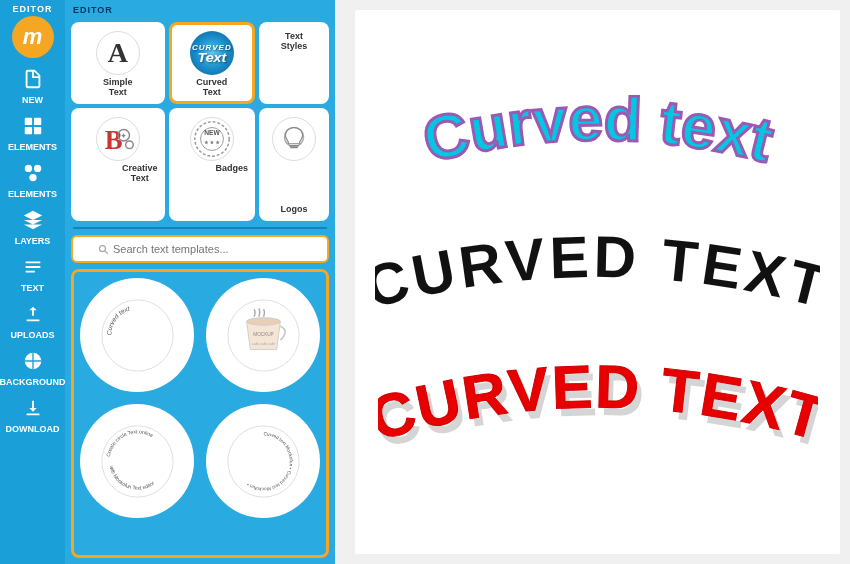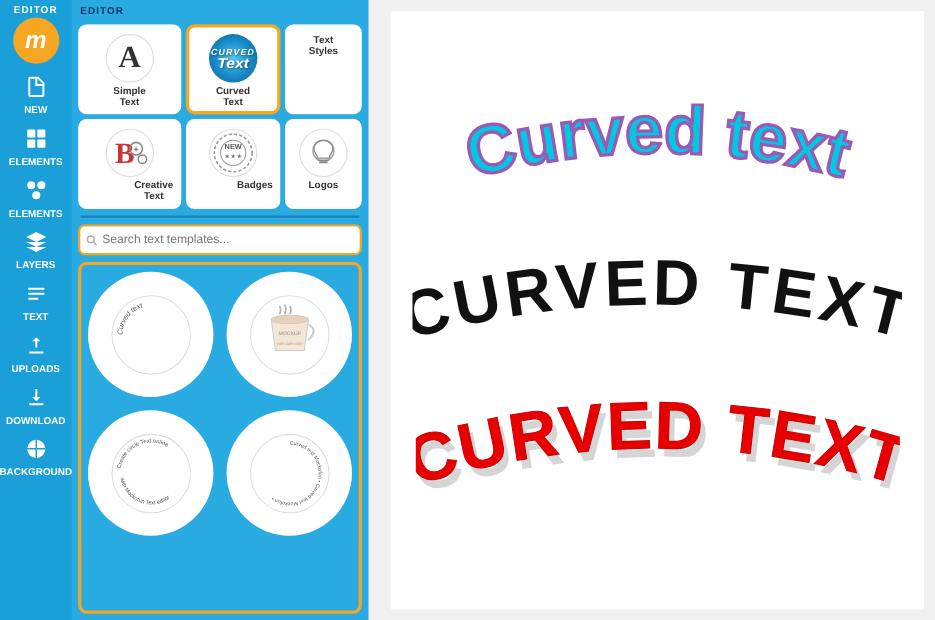--- a/index.html
+++ b/index.html
@@ -184,21 +184,21 @@
       background: #1a80b8;
       margin: 0 8px 6px;
       border-radius: 1px;
     }
 
     .search-box {
       margin: 0 6px 6px;
       background: white;
       border: 2px solid #f5a623;
       border-radius: 6px;
-      padding: 6px 4px;
+      padding: 6px 24px;
       font-size: 11px;
       color: #999;
       display: flex;
       align-items: center;
       gap: 4px;
       cursor: text;
     }
 
     .templates-grid-container {
       flex: 1;
@@ -377,34 +377,34 @@
       <svg viewBox="0 0 24 24">
           <path d="M12 4l-4 4h3v6h2v-6h3l-4-4zM5 18h14v2H5v-2z"></path>
         </svg>
     </div>
     <span>UPLOADS</span>
   </div>
 
   <div class="sidebar-item">
     <div class="sidebar-icon">
       <svg viewBox="0 0 24 24">
-          <path d="M12 16l-4-4h3V4h2v8h3l-4 4zM5 18h14v2H5v-2z"></path>
-        </svg>
-    </div>
-    <span>DOWNLOAD</span>
-  </div>
-
-  <div class="sidebar-item">
-    <div class="sidebar-icon">
-      <svg viewBox="0 0 24 24">
           <circle cx="12" cy="12" r="9"></circle>
           <path d="M12 3v18M3 12h18" stroke="#1a9fd8" stroke-width="1.5" fill="none"></path>
         </svg>
     </div>
     <span>BACKGROUND</span>
+  </div>
+
+  <div class="sidebar-item">
+    <div class="sidebar-icon">
+      <svg viewBox="0 0 24 24">
+          <path d="M12 16l-4-4h3V4h2v8h3l-4 4zM5 18h14v2H5v-2z"></path>
+        </svg>
+    </div>
+    <span>DOWNLOAD</span>
   </div>
 </div>
 
 <div class="panel">
   <div class="panel-header">EDITOR</div>
 
   <div class="text-types-grid">
 
     <div class="text-type-item">
       <div class="text-type-icon simple-text-icon">
@@ -459,21 +459,21 @@
     <div class="text-type-item">
       <div class="text-type-icon logos-icon">
         <svg width="44" height="44" viewBox="0 0 44 44">
           <circle cx="22" cy="20" r="10" fill="none" stroke="#aaa" stroke-width="1.5"></circle>
 
           <path d="M22 10 C16 10 13 14 13 18 C13 21 15 23 16 25 L16 27 L28 27 L28 25 C29 23 31 21 31 18 C31 14 28 10 22 10Z" fill="none" stroke="#888" stroke-width="1.2"></path>
           <line x1="17" y1="29" x2="27" y2="29" stroke="#888" stroke-width="1.5"></line>
           <line x1="18" y1="31" x2="26" y2="31" stroke="#888" stroke-width="1.5"></line>
         </svg>
       </div>
-      <span style="font-size:9px;font-weight:bold;color:#333;">Logos</span>
+      <span style="font-size:9px;font-weight:bold;color:#333;margin-top:41px;">Logos</span>
     </div>
 
   </div>
 
   <div class="divider-line"></div>
 
   <div class="search-box">
     <svg width="12" height="12" viewBox="0 0 24 24" style="flex-shrink:0;">
       <path d="M21 21l-4.35-4.35M17 11A6 6 0 115 11a6 6 0 0112 0z" stroke="#aaa" stroke-width="2.5" fill="none" stroke-linecap="round"></path>
     </svg>

